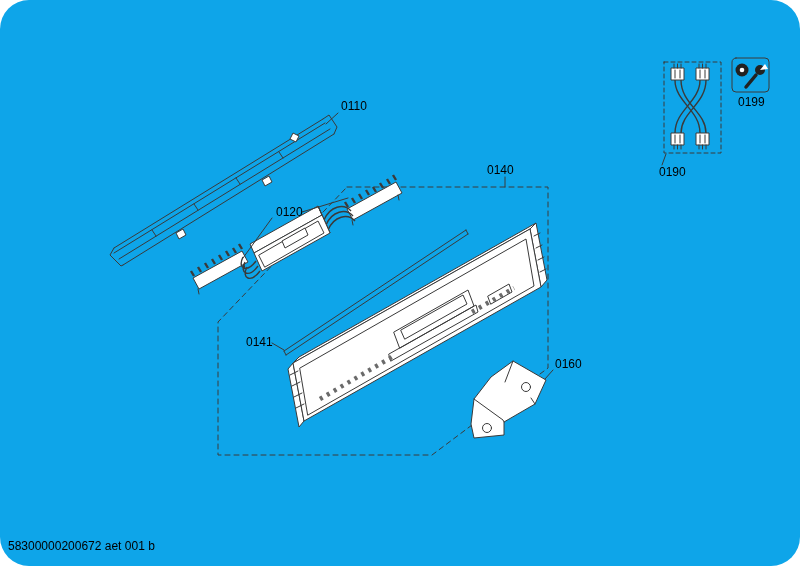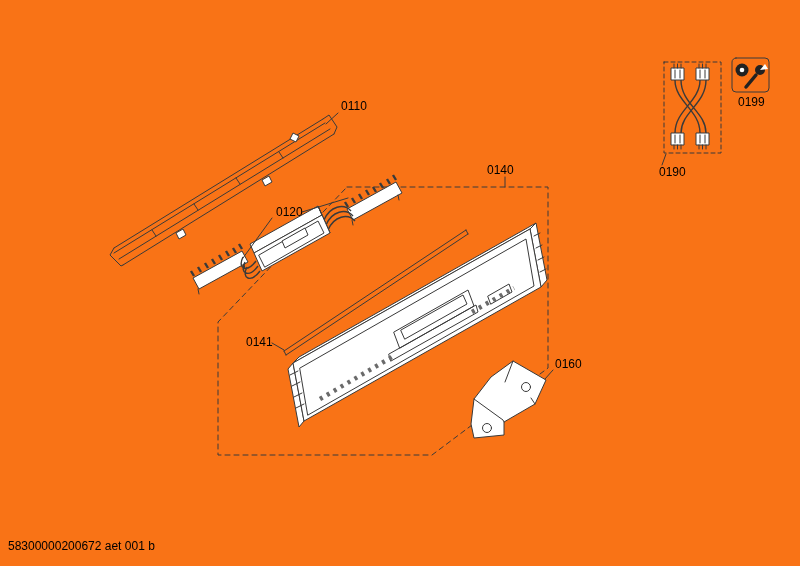--- a/index.html
+++ b/index.html
@@ -1,17 +1,17 @@
 <!DOCTYPE html>
 <html><head>
 <meta charset="utf-8">
 <style>
   html,body{margin:0;padding:0;background:#fff;}
-  .page{width:800px;height:566px;position:relative;background:#f97316;overflow:hidden;
-        font-family:"Liberation Sans",sans-serif;}
+  .page{width:800px;height:566px;position:relative;background:#0ea5e9;overflow:hidden;
+        font-family:"Liberation Sans",sans-serif;border-radius:29px;}
   svg{display:block;}
   .ln{stroke:#3a3a3a;stroke-width:1;fill:none;stroke-linecap:round;stroke-linejoin:round;}
   .fw{fill:#ffffff;stroke:#3a3a3a;stroke-width:1;stroke-linejoin:round;}
   .dash{stroke-dasharray:5 4;}
   .dash2{stroke-dasharray:4 3;}
   .teeth{stroke:#3a3a3a;stroke-width:2.4;fill:none;}
   .wire{stroke:#3a3a3a;stroke-width:1.4;fill:none;}
   .btnrow{stroke:#6a6a6a;stroke-width:4.5;fill:none;stroke-dasharray:3 5;}
   .lbl{font-family:"Liberation Sans",sans-serif;font-size:12px;fill:#000;}
 </style>

